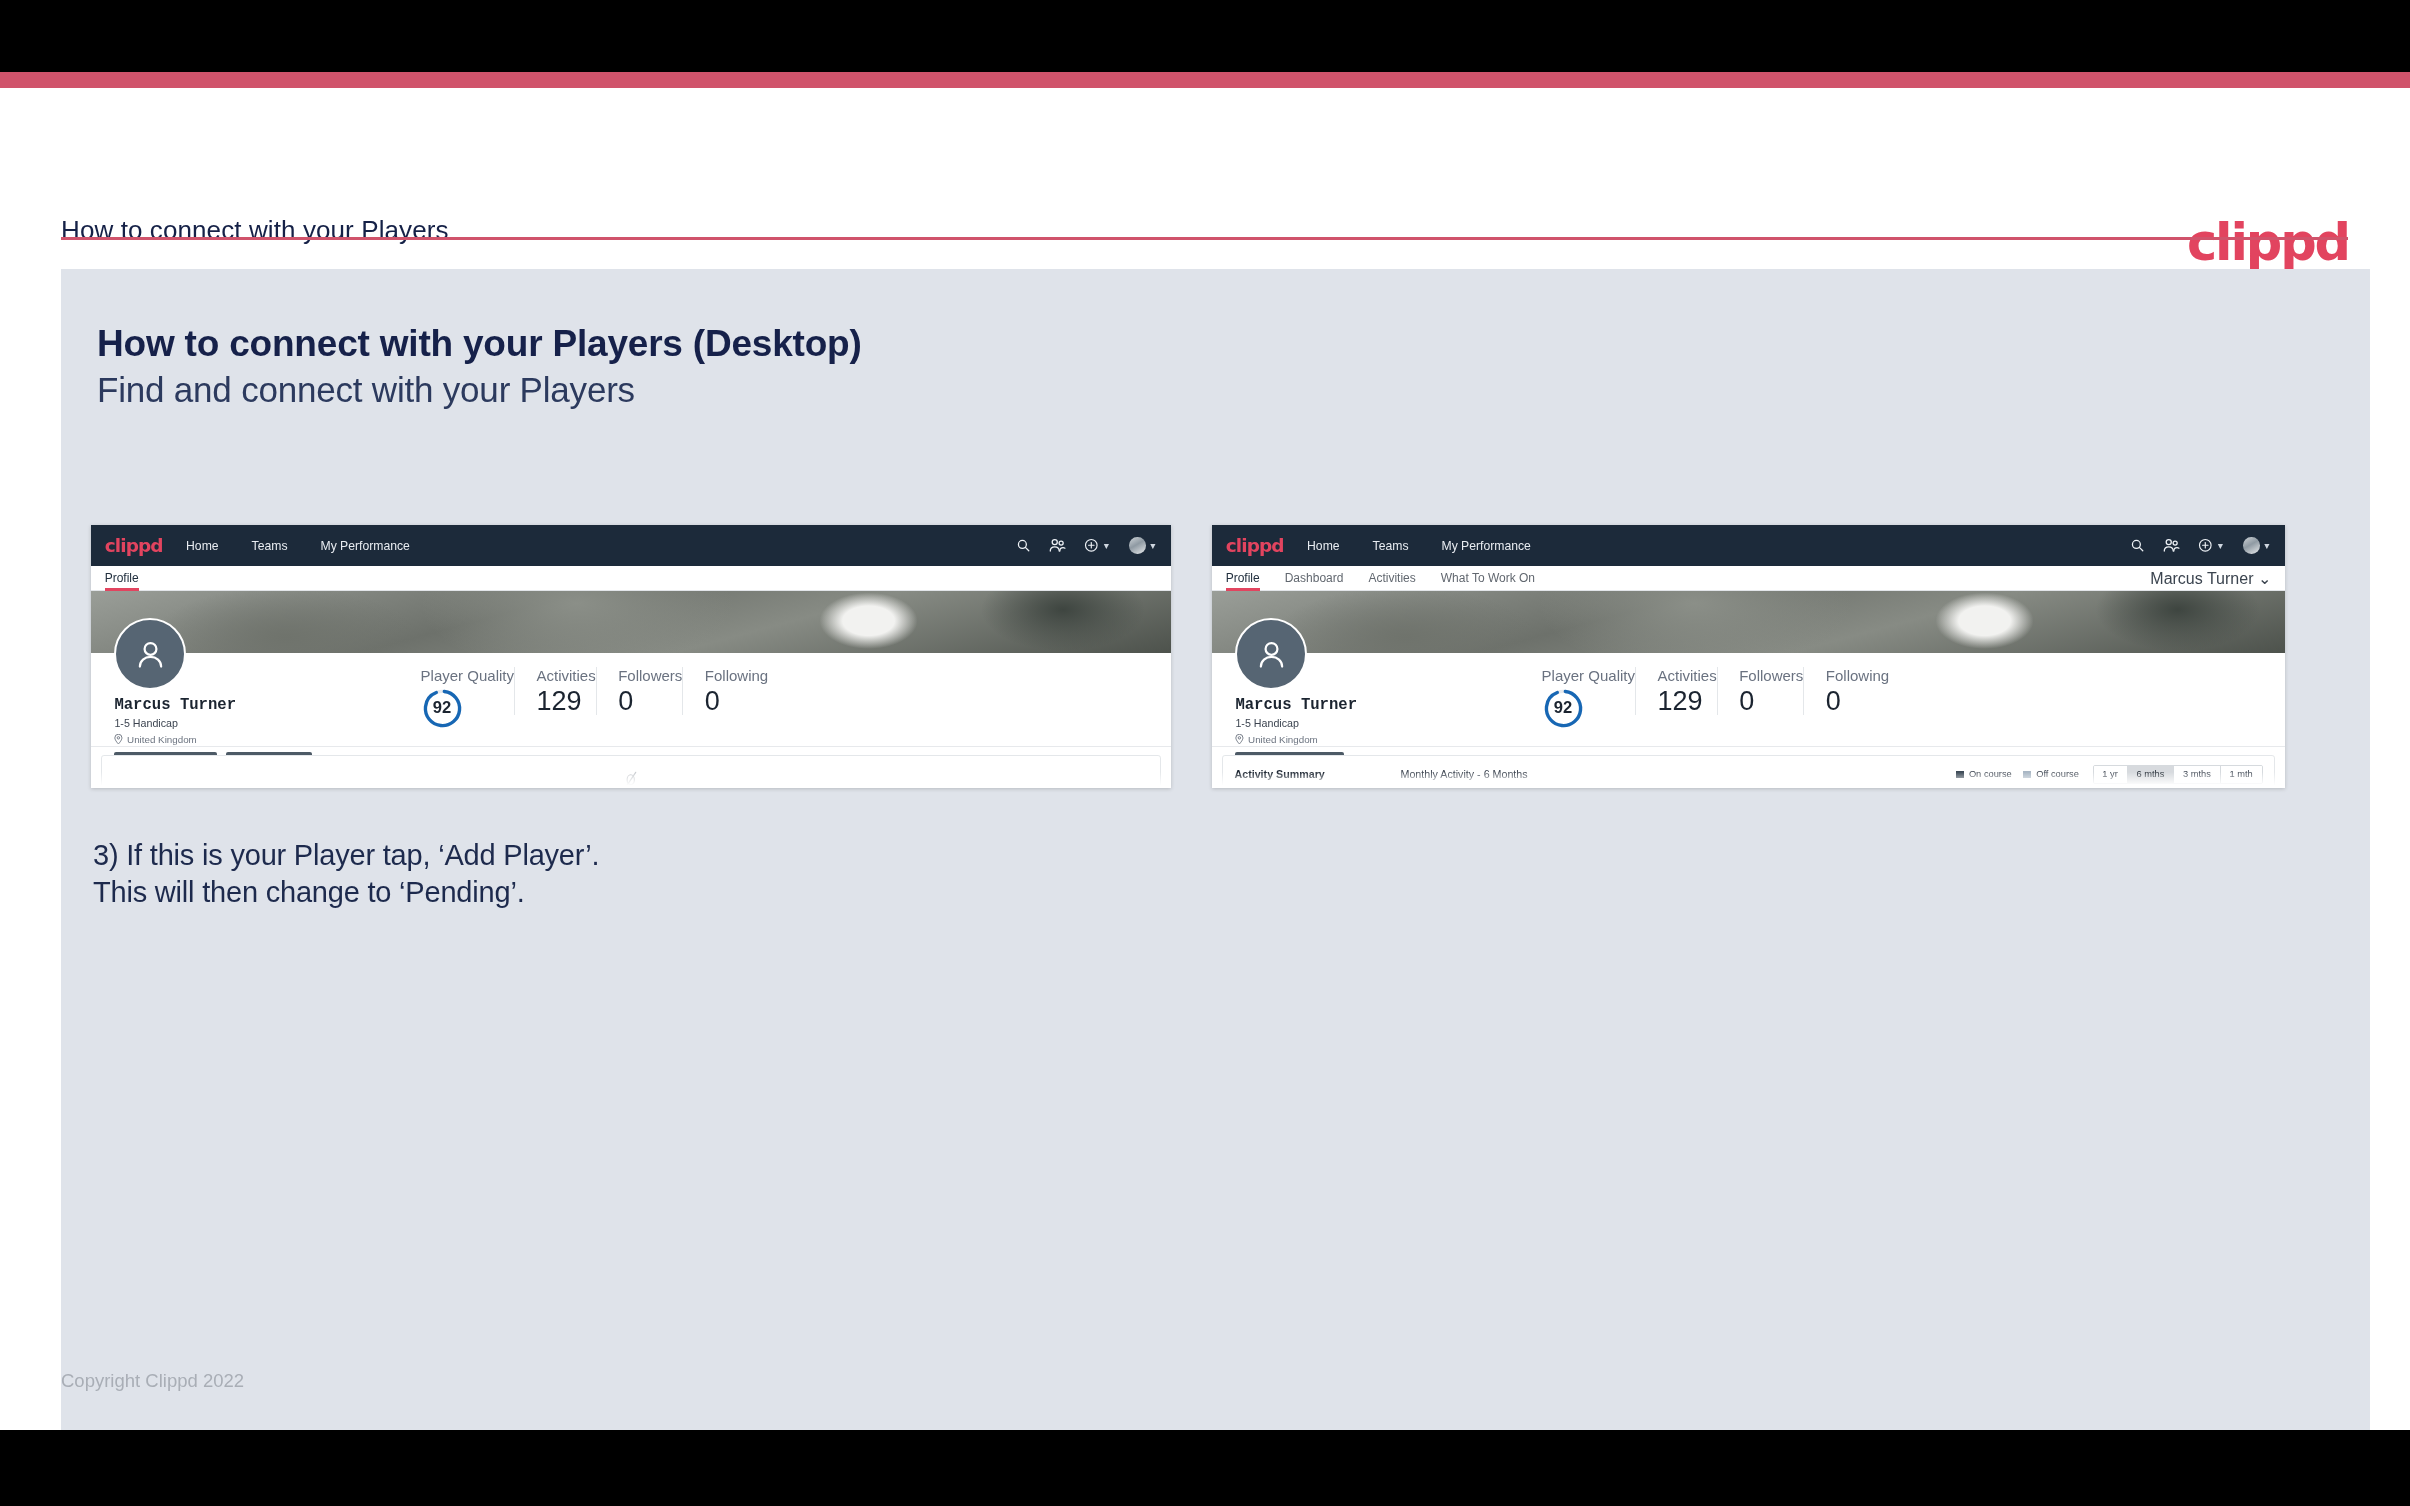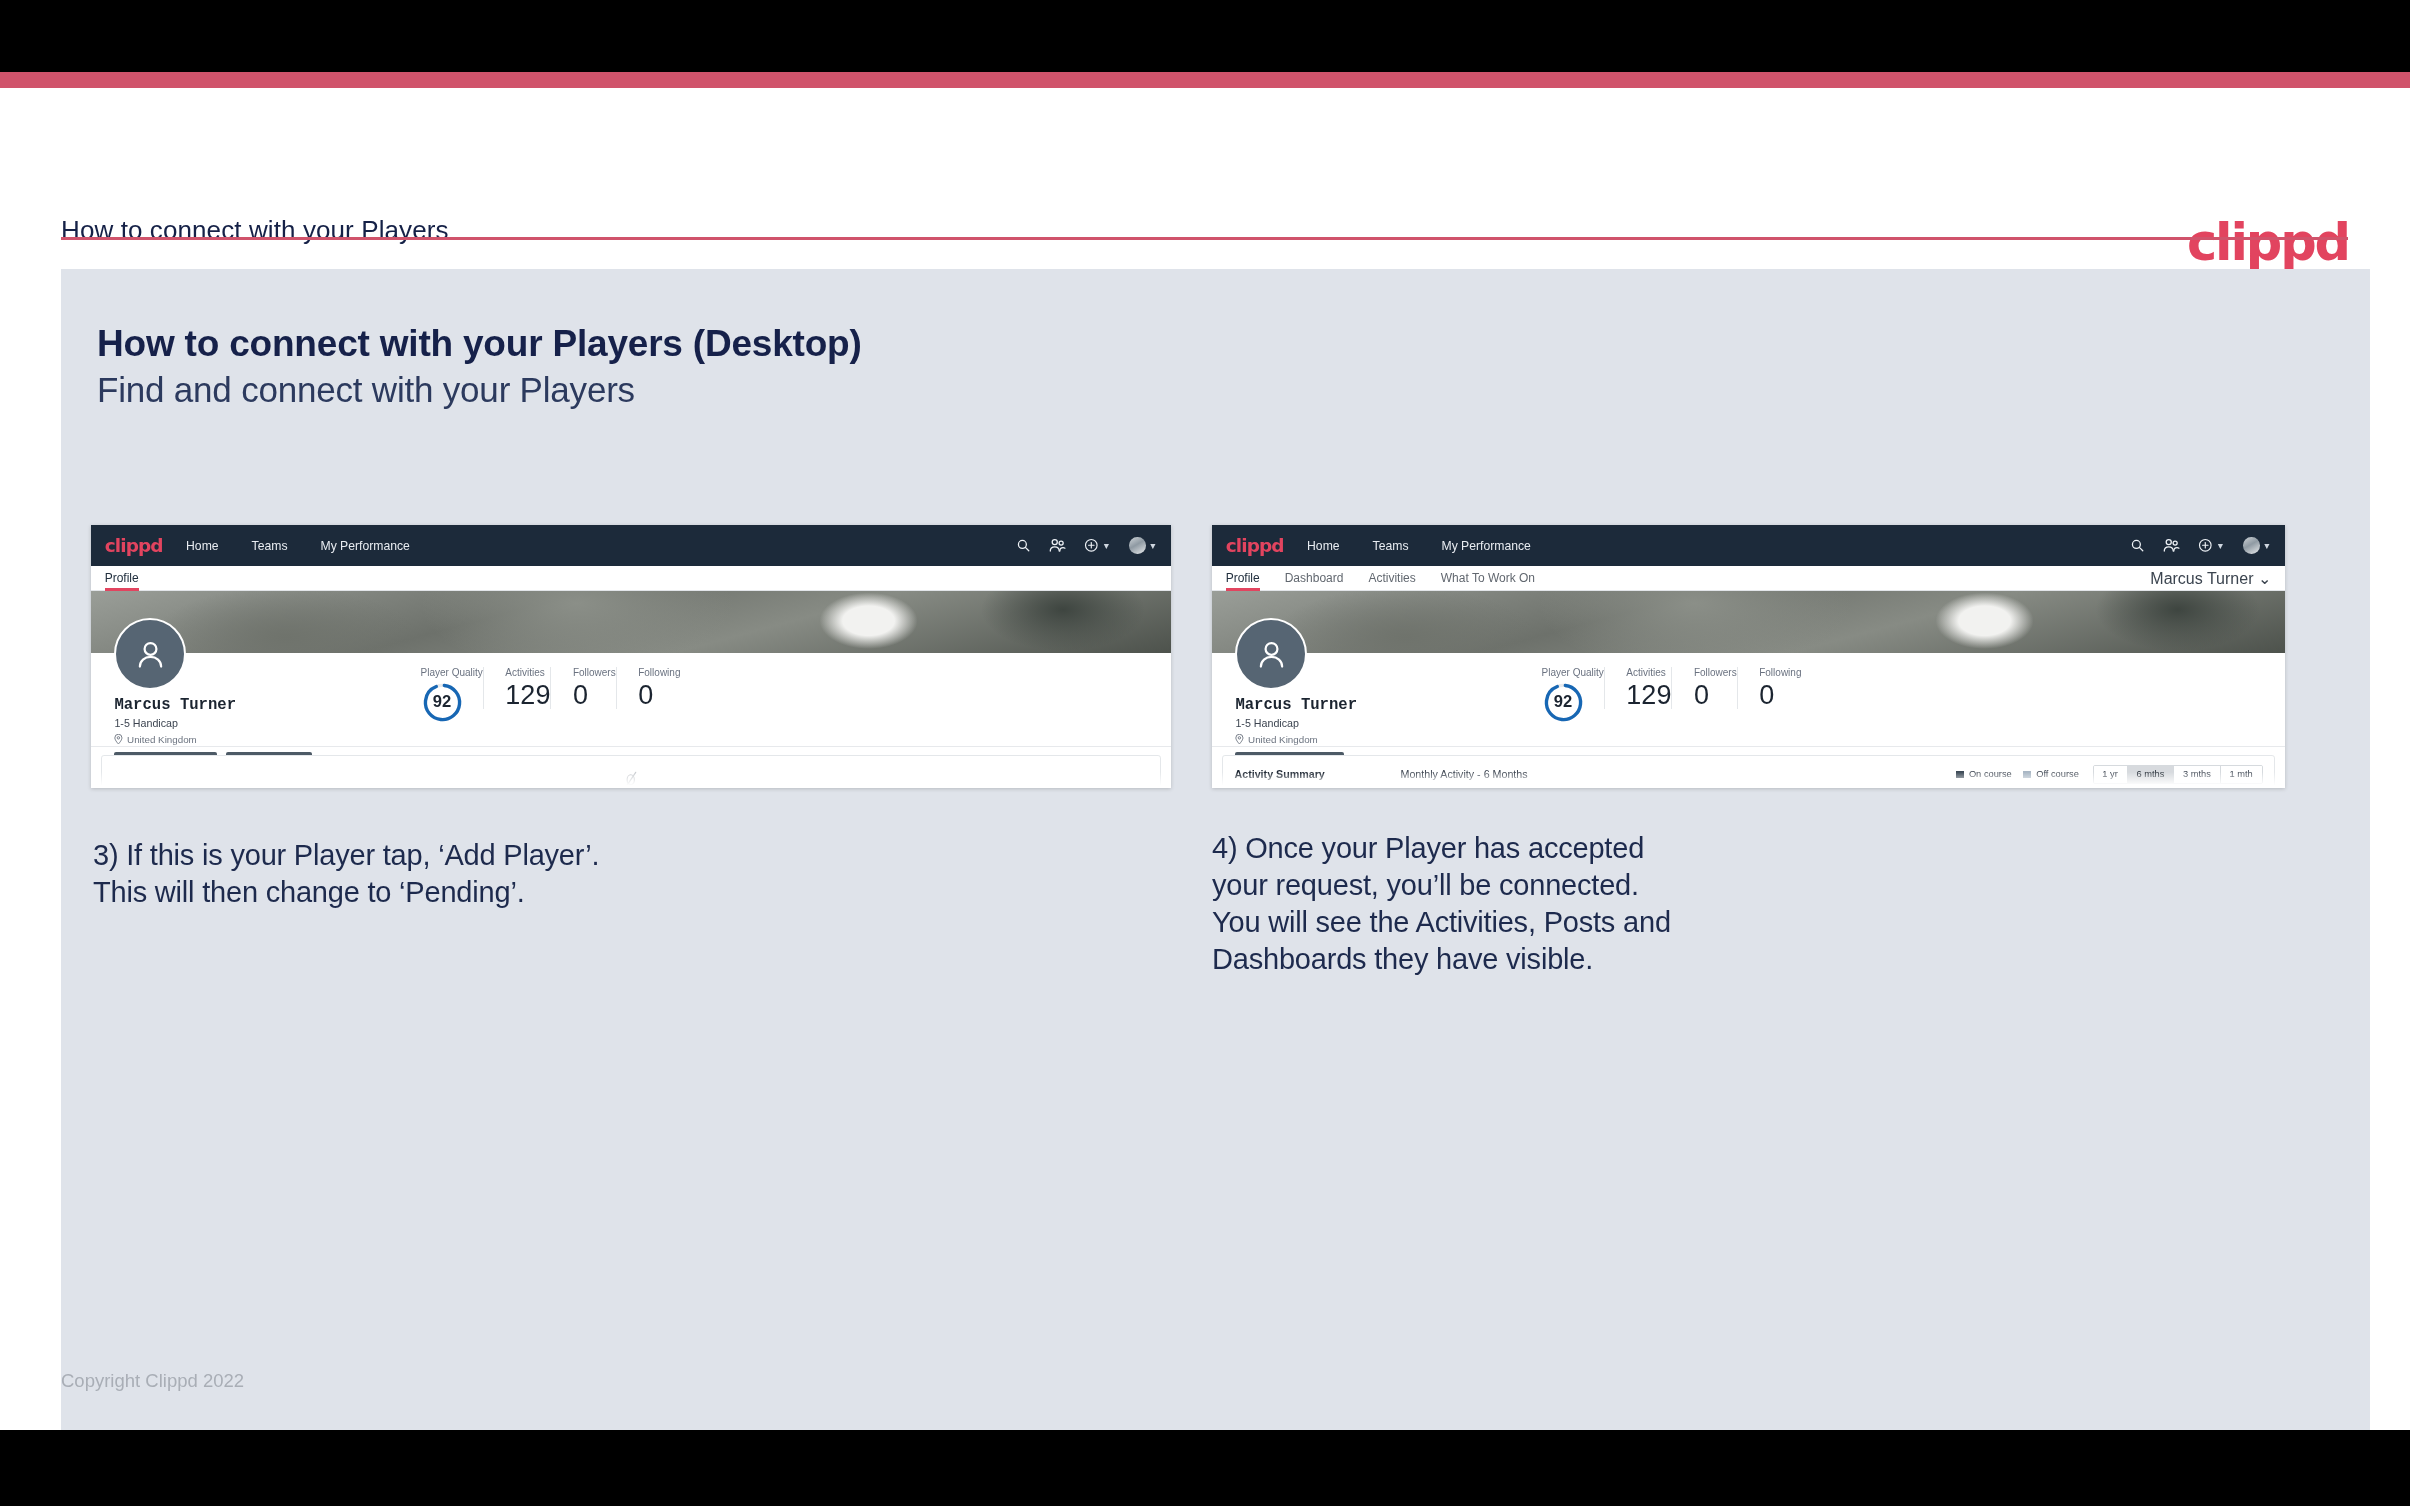--- a/index.html
+++ b/index.html
@@ -153,21 +153,21 @@
     border-radius:2px; white-space:nowrap;
   }
 
   
   .stats {
     position:absolute; left:312px; top:13.7px; right:9.8px;
     display:flex; align-items:flex-start; height:76px;
   }
   .stat { padding:0 0 0 21.5px; position:relative; }
   .stat + .stat { border-left:1px solid #e4e7ea; }
-  .stat-label { font-size:10px; color:#6a7280; margin-bottom:2.9px; white-space:nowrap; }
+  .stat-label { font-size:15px; color:#6a7280; margin-bottom:2.9px; white-space:nowrap; }
   .stat-value { font-size:27px; font-weight:400; color:#1b2430; line-height:1.05; }
   .stat.quality { padding-left:17.6px; }
   .ring-wrap { position:relative; width:43px; height:43px; margin-top:2px; }
   .ring-wrap svg { position:absolute; left:0; top:0; }
   .ring-num {
     position:absolute; left:0; top:0; width:43px; height:43px;
     display:flex; align-items:center; justify-content:center;
     font-size:16.6px; font-weight:600; color:#1b2430;
   }
 
@@ -465,23 +465,19 @@
             </div>
           </div>
         </div>
 
       </div>
       <div class="fade-bottom"></div>
     </div>
 
     <div class="caption left">3) If this is your Player tap, ‘Add Player’.
 This will then change to ‘Pending’.</div>
-    <div class="caption right">4) Once your Player has accepted
-your request, you’ll be connected.
-You will see the Activities, Posts and
-Dashboards they have visible.</div>
   </div>
 
   <div class="footer">Copyright Clippd 2022</div>
 
   <div class="bar-bottom"></div>
 </div>
 
 
 </body></html>

